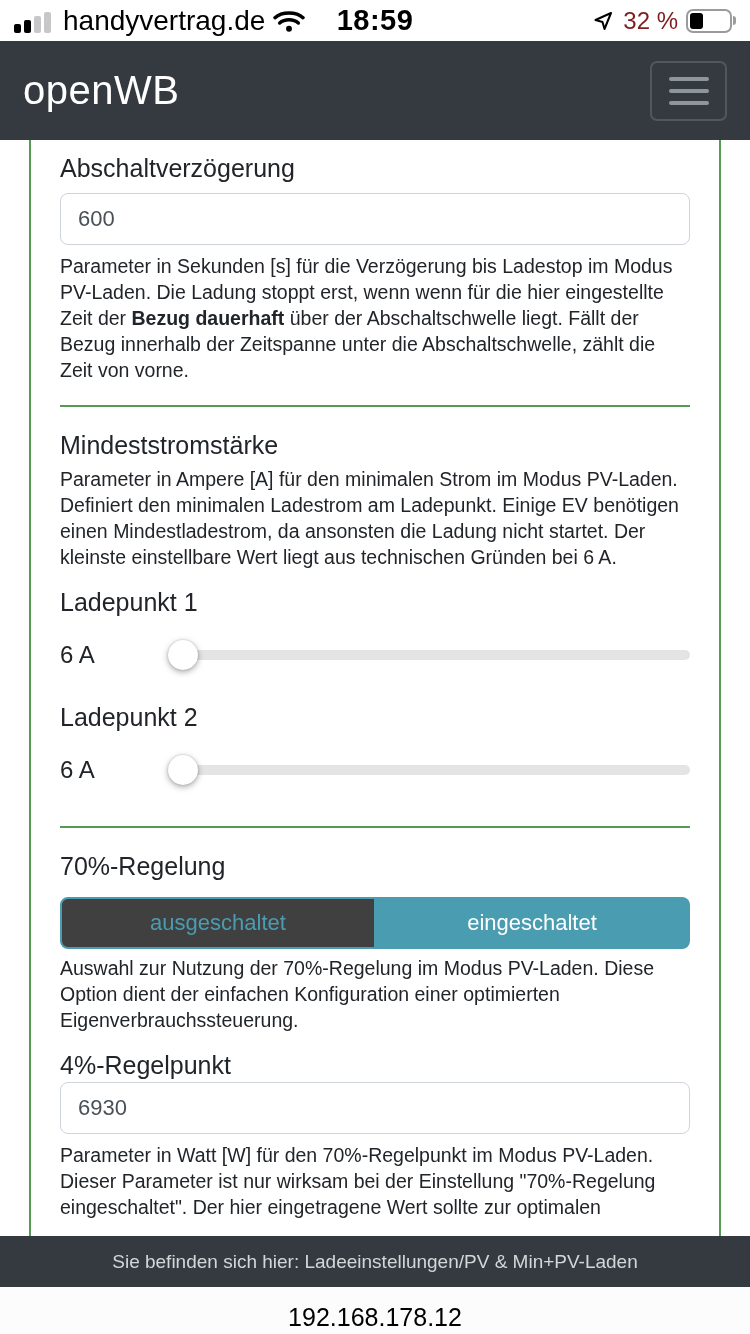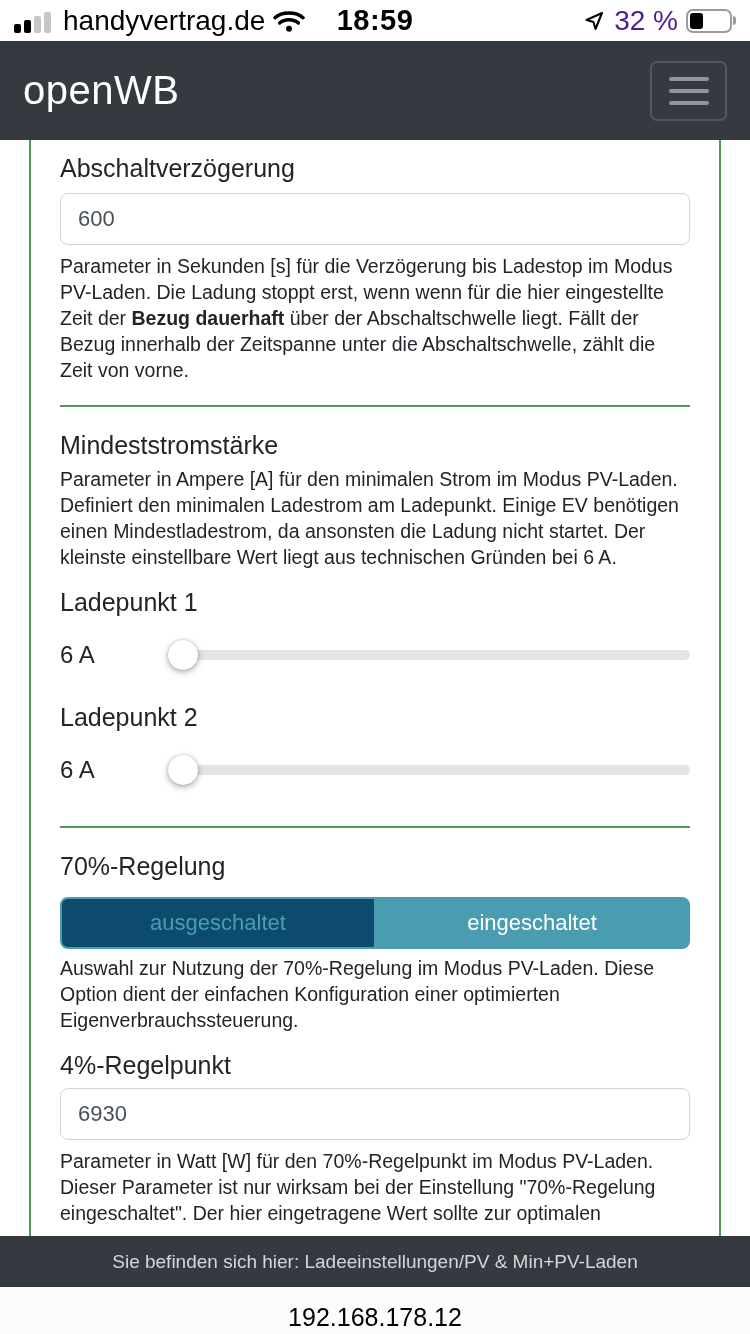--- a/index.html
+++ b/index.html
@@ -14,21 +14,21 @@
   body{font-family:"Liberation Sans","DejaVu Sans",sans-serif;background:#888}
   .phone{width:750px;height:1334px;position:relative;overflow:hidden;background:#fff;margin:0 auto;display:flex;flex-direction:column}
 
   
   .status-bar{height:41px;background:#fff;display:flex;align-items:center;justify-content:space-between;padding:0 14px;flex:0 0 auto}
   .sb-left,.sb-right{display:flex;align-items:center;gap:8px}
   .sb-left{width:300px}
   .sb-right{width:300px;justify-content:flex-end}
   .sb-time{font-size:29px;font-weight:700;color:#000;letter-spacing:.5px}
   .sb-carrier{font-size:28px;color:#000}
-  .sb-batt-pct{font-size:28px;color:#4c1d95}
+  .sb-batt-pct{font-size:24px;color:#7f1d1d}
   .signal{display:flex;align-items:flex-end;gap:3px;height:24px;margin-right:4px}
   .signal i{display:block;width:7px;border-radius:2px;background:#c7c7c9}
   .signal i:nth-child(1){height:9px;background:#000}
   .signal i:nth-child(2){height:13px;background:#000}
   .signal i:nth-child(3){height:17px}
   .signal i:nth-child(4){height:21px}
   .battery{display:flex;align-items:center}
   .battery .shell{width:46px;height:24px;border:2px solid #9b9b9d;border-radius:7px;padding:2px;display:flex}
   .battery .fill{width:13px;height:100%;background:#000;border-radius:3px}
   .battery .nub{width:3px;height:9px;background:#9b9b9d;border-radius:0 3px 3px 0;margin-left:1px}
@@ -49,21 +49,21 @@
   
   .slider-row{display:flex;align-items:center;height:60px;margin-top:6px}
   .slider-value{width:108px;font-size:24px;color:var(--text-dark)}
   .range-slider{flex:1;position:relative;height:30px;cursor:pointer}
   .range-track{position:absolute;left:0;right:0;top:10px;height:10px;background:#e4e4e4;border-radius:5px}
   .range-thumb{position:absolute;left:0;top:0;width:30px;height:30px;background:#fff;border-radius:50%;box-shadow:0 2px 6px rgba(0,0,0,.35),0 0 2px rgba(0,0,0,.2);cursor:grab}
 
   
   .btn-group{display:flex;width:100%;height:52px;margin-top:14px}
   .btn-toggle{flex:1;font-size:22px;font-family:inherit;display:flex;align-items:center;justify-content:center;cursor:pointer}
-  .btn-toggle.off{background:#0c4a6e;color:var(--accent-teal);border:2px solid var(--accent-teal);border-radius:8px 0 0 8px}
+  .btn-toggle.off{background:#404040;color:var(--accent-teal);border:2px solid var(--accent-teal);border-radius:8px 0 0 8px}
   .btn-toggle.on{background:var(--accent-teal);color:#fff;border:2px solid var(--accent-teal);border-left:none;border-radius:0 8px 8px 0}
   .mb6{margin-bottom:6px}
 
   
   .breadcrumb-bar{height:51px;background:var(--header-bg);color:#d3d7da;display:flex;align-items:center;justify-content:center;font-size:19px;flex:0 0 auto}
   .url-bar{height:47px;background:#fcfcfc;display:flex;align-items:flex-start;justify-content:center;padding-top:16px;font-size:25px;color:#000;flex:0 0 auto}
 </style>
 </head>
 <body>
 
@@ -144,21 +144,21 @@
     <hr class="sep" style="margin-top:26px">
 
     <div class="h-section mt22">70%-Regelung</div>
     <div class="btn-group mb6">
       <button class="btn-toggle off">ausgeschaltet</button>
       <button class="btn-toggle on">eingeschaltet</button>
     </div>
     <p class="desc">Auswahl zur Nutzung der 70%-Regelung im Modus PV-Laden. Diese Option dient der einfachen Konfiguration einer optimierten Eigenverbrauchssteuerung.</p>
 
     <div class="h-section mt16">4%-Regelpunkt</div>
-    <input class="text-input" style="margin-top: 6px;" type="text" value="6930">
+    <input class="text-input" style="margin-top: 0;" type="text" value="6930">
     <p class="desc">Parameter in Watt [W] für den 70%-Regelpunkt im Modus PV-Laden. Dieser Parameter ist nur wirksam bei der Einstellung "70%-Regelung eingeschaltet". Der hier eingetragene Wert sollte zur optimalen</p>
 
   </div>
 
   <div class="breadcrumb-bar">
     <span>Sie befinden sich hier: Ladeeinstellungen/PV &amp; Min+PV-Laden</span>
   </div>
 
   <div class="url-bar">
     <span>192.168.178.12</span>

